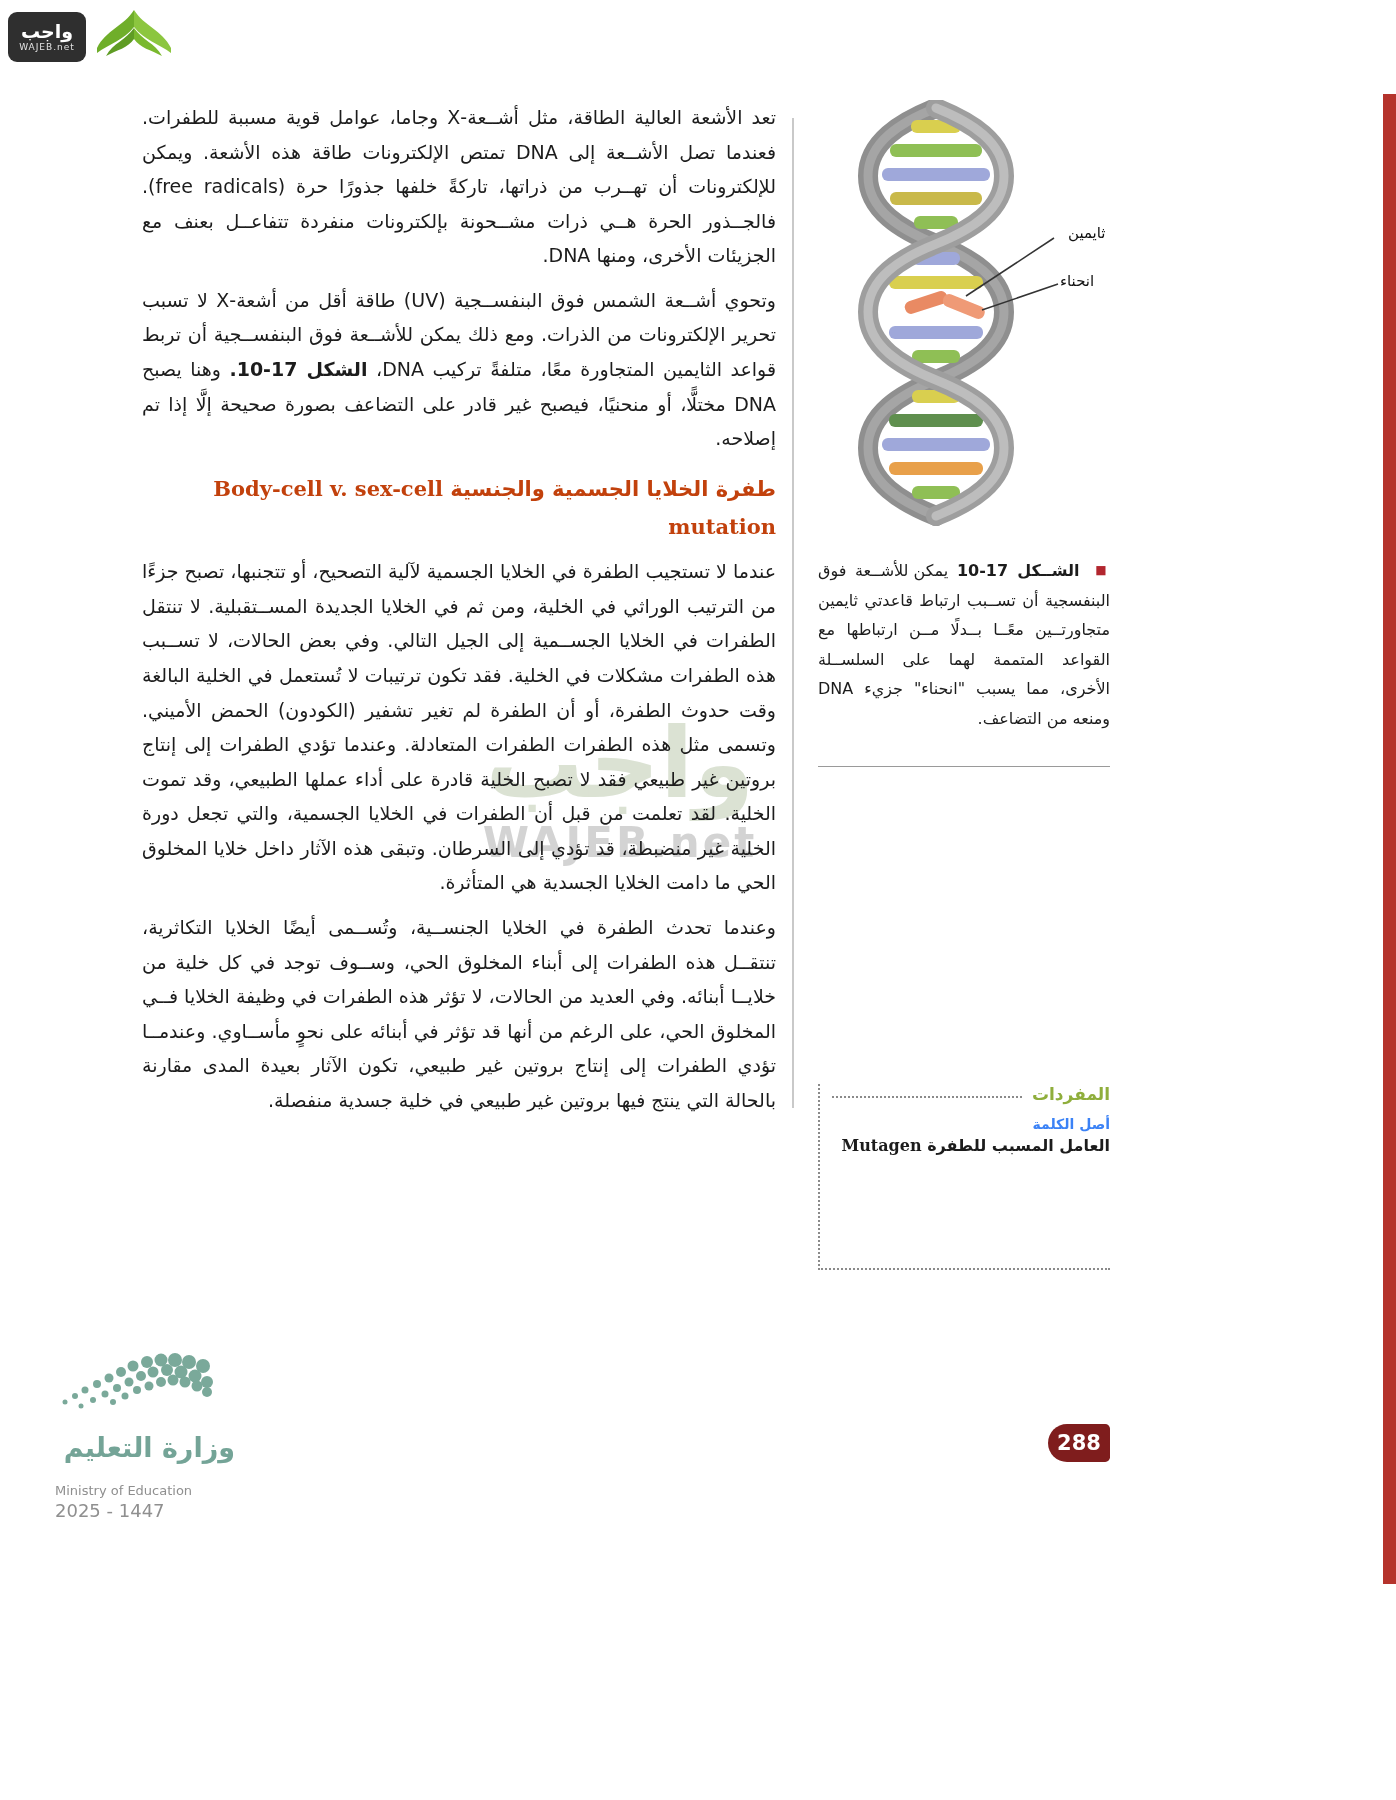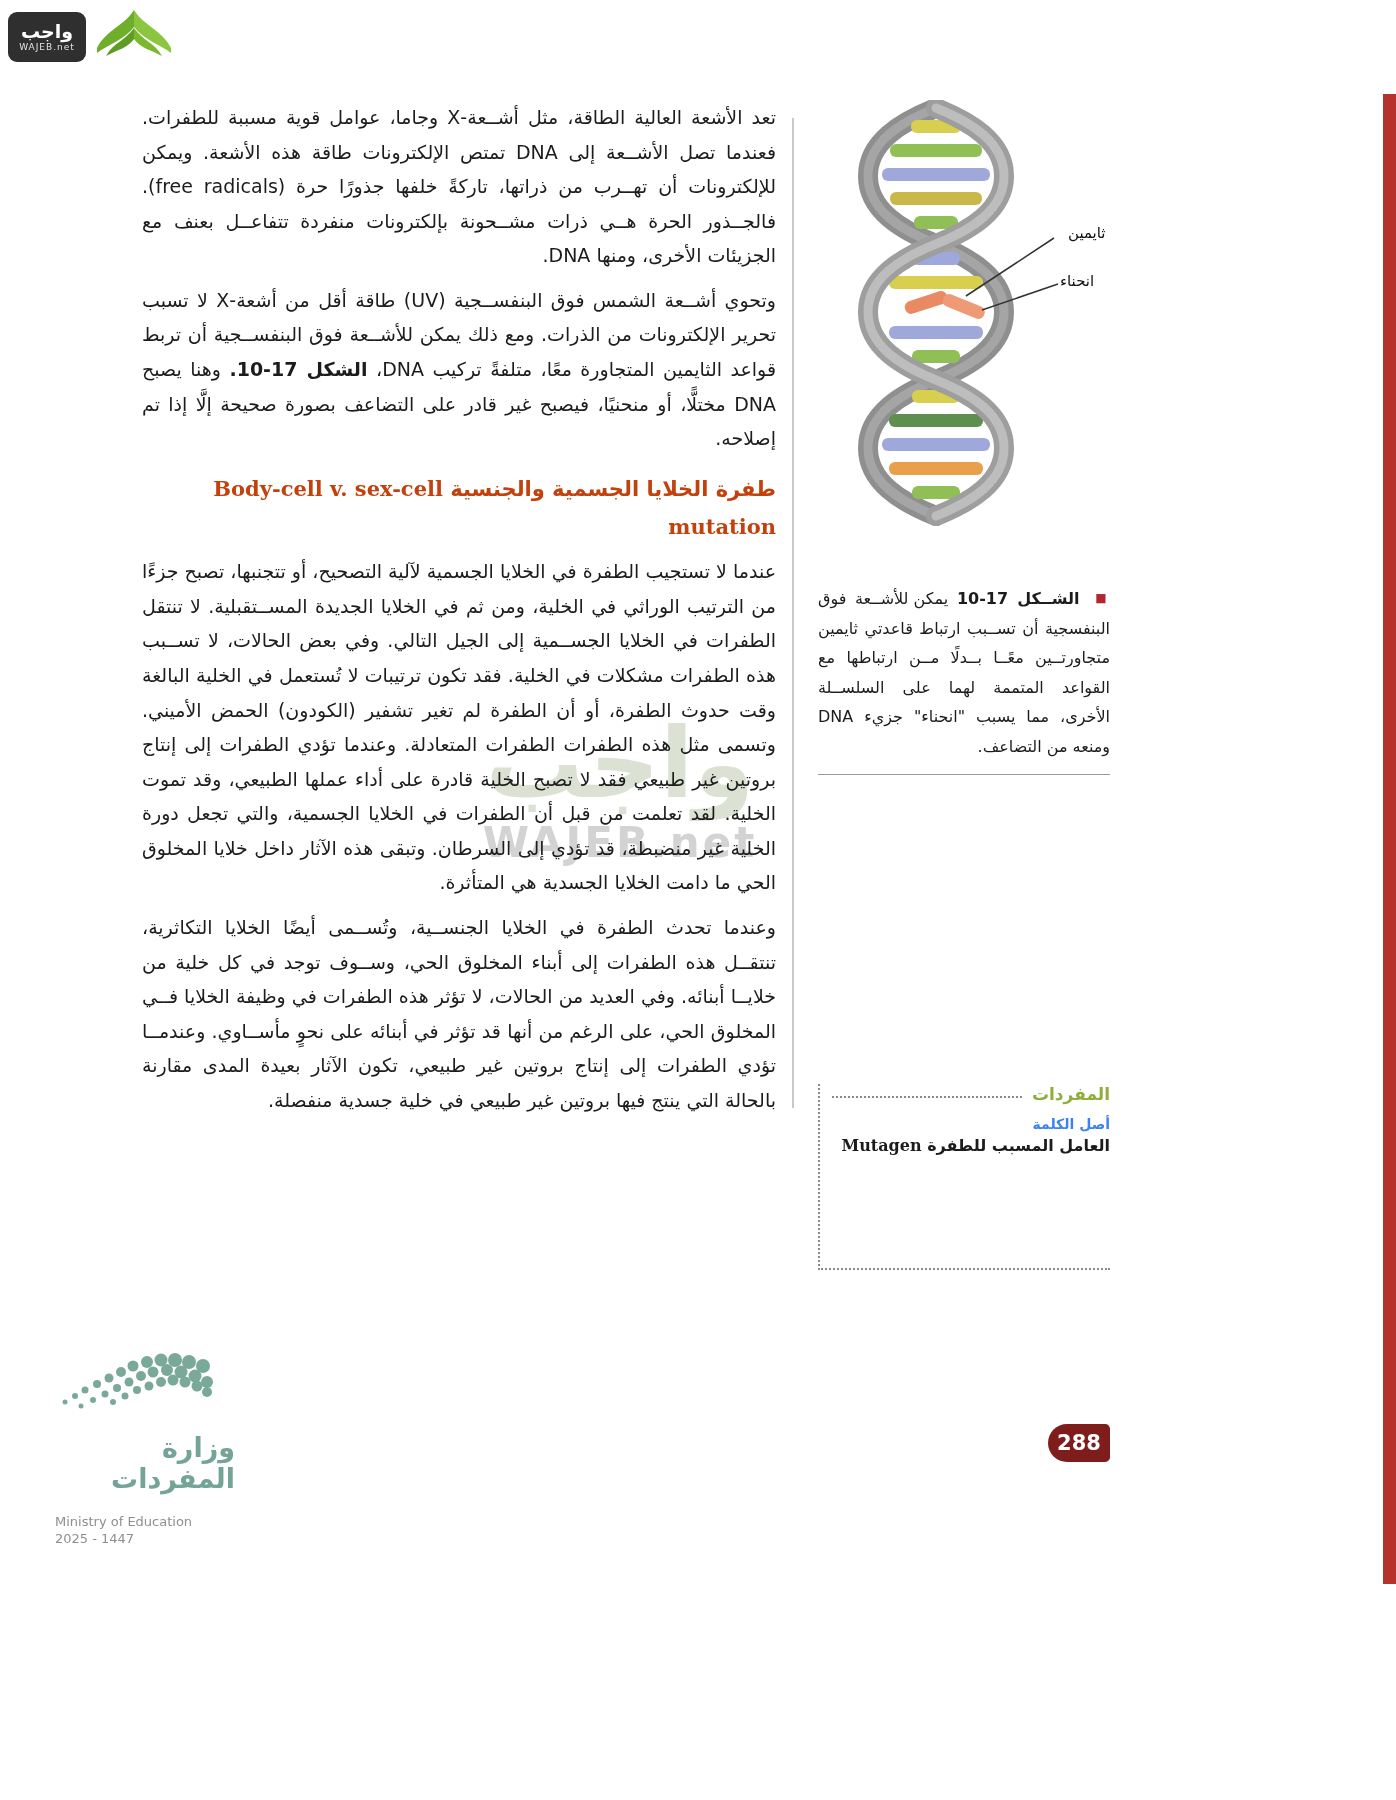--- a/index.html
+++ b/index.html
@@ -20,42 +20,42 @@
   .figref{font-weight:bold;}
   
   .col-divider{position:absolute;left:792px;top:118px;width:2px;height:990px;background:#c9c9c9;}
   
   .figure{position:absolute;left:816px;top:100px;width:300px;height:448px;}
   .figure svg{position:absolute;left:0;top:0;}
   .fig-label{position:absolute;direction:rtl;font-size:15px;color:#111;white-space:nowrap;}
   .label-thymine{left:252px;top:124px;}
   .label-bend{left:244px;top:172px;}
   
-  .caption{position:absolute;left:818px;top:584px;width:292px;direction:rtl;text-align:justify;font-size:16px;line-height:1.85;padding-bottom:12px;border-bottom:1.5px solid #9a9a9a;}
+  .caption{position:absolute;left:818px;top:556px;width:292px;direction:rtl;text-align:justify;font-size:16px;line-height:1.85;padding-bottom:32px;border-bottom:1.5px solid #9a9a9a;}
   .caption .bullet{color:#b2262e;font-size:12px;margin-left:7px;vertical-align:2px;}
   .caption .title{font-weight:bold;}
   
   .vocab{position:absolute;left:818px;top:1084px;width:292px;min-height:186px;direction:rtl;border-left:2px dotted #8a8a8a;border-bottom:2px dotted #8a8a8a;box-sizing:border-box;padding:0 0 12px 12px;font-size:16px;}
   .vocab-title-row{display:flex;align-items:center;gap:10px;}
   .vocab-title{color:#8fae3c;font-weight:bold;font-size:17px;}
   .vocab-dotline{flex:1;border-top:2px dotted #8a8a8a;margin-top:5px;}
   .vocab-sub{color:#3b82f6;font-weight:bold;font-size:14px;margin:12px 0 4px 0;}
   .vocab-term{font-weight:bold;}
   .latin{font-family:"DejaVu Serif", serif;}
   .it{font-style:italic;}
   .vocab-body{line-height:1.9;text-align:right;margin-top:2px;}
   
   .watermark{position:absolute;left:430px;top:710px;width:380px;text-align:center;opacity:0.33;pointer-events:none;}
   .wm-ar{display:block;font-size:98px;font-weight:bold;color:#93a87c;line-height:1.1;}
   .wm-en{display:block;font-size:42px;font-weight:bold;color:#7d7d7d;letter-spacing:3px;}
   
   .ministry{position:absolute;left:55px;top:1340px;width:230px;}
   .ministry-name{color:#74a497;font-weight:bold;font-size:27px;direction:rtl;text-align:right;width:180px;margin-top:4px;}
   .ministry-en{color:#8f8f8f;font-size:13px;margin-top:20px;}
-  .ministry-years{color:#8f8f8f;font-size:13px;margin-top:2px;}
+  .ministry-years{color:#8f8f8f;font-size:18px;margin-top:2px;}
   
   .page-badge{position:absolute;left:1048px;top:1424px;width:62px;height:38px;background:#7f1d1d;color:#fff;font-weight:bold;font-size:21px;display:flex;align-items:center;justify-content:center;border-radius:20px 5px 5px 20px;}
   .edge-bar{position:absolute;left:1383px;top:94px;width:13px;height:1490px;background:#b5332c;}
 </style>
 </head>
 <body>
 
 <div class="brand">
   <div class="brand-badge">
     <span class="ar">واجب</span>
@@ -178,19 +178,19 @@
           <circle cx="82" cy="50" r="4"></circle>
           <circle cx="94" cy="46" r="4.5"></circle>
           <circle cx="106" cy="42" r="5"></circle>
           <circle cx="118" cy="40" r="5.5"></circle>
           <circle cx="130" cy="42" r="5.5"></circle>
           <circle cx="142" cy="46" r="5.5"></circle>
           <circle cx="152" cy="52" r="5"></circle>
       </g>
     </svg>
   </span>
-  <div class="ministry-name">وزارة المفردات</div>
+  <div class="ministry-name">وزارة التعليم</div>
   <div class="ministry-en">Ministry of Education</div>
   <div class="ministry-years">2025 - 1447</div>
 </div>
 
 <div class="page-badge">288</div>
 <div class="edge-bar"></div>
 
 </body></html>

